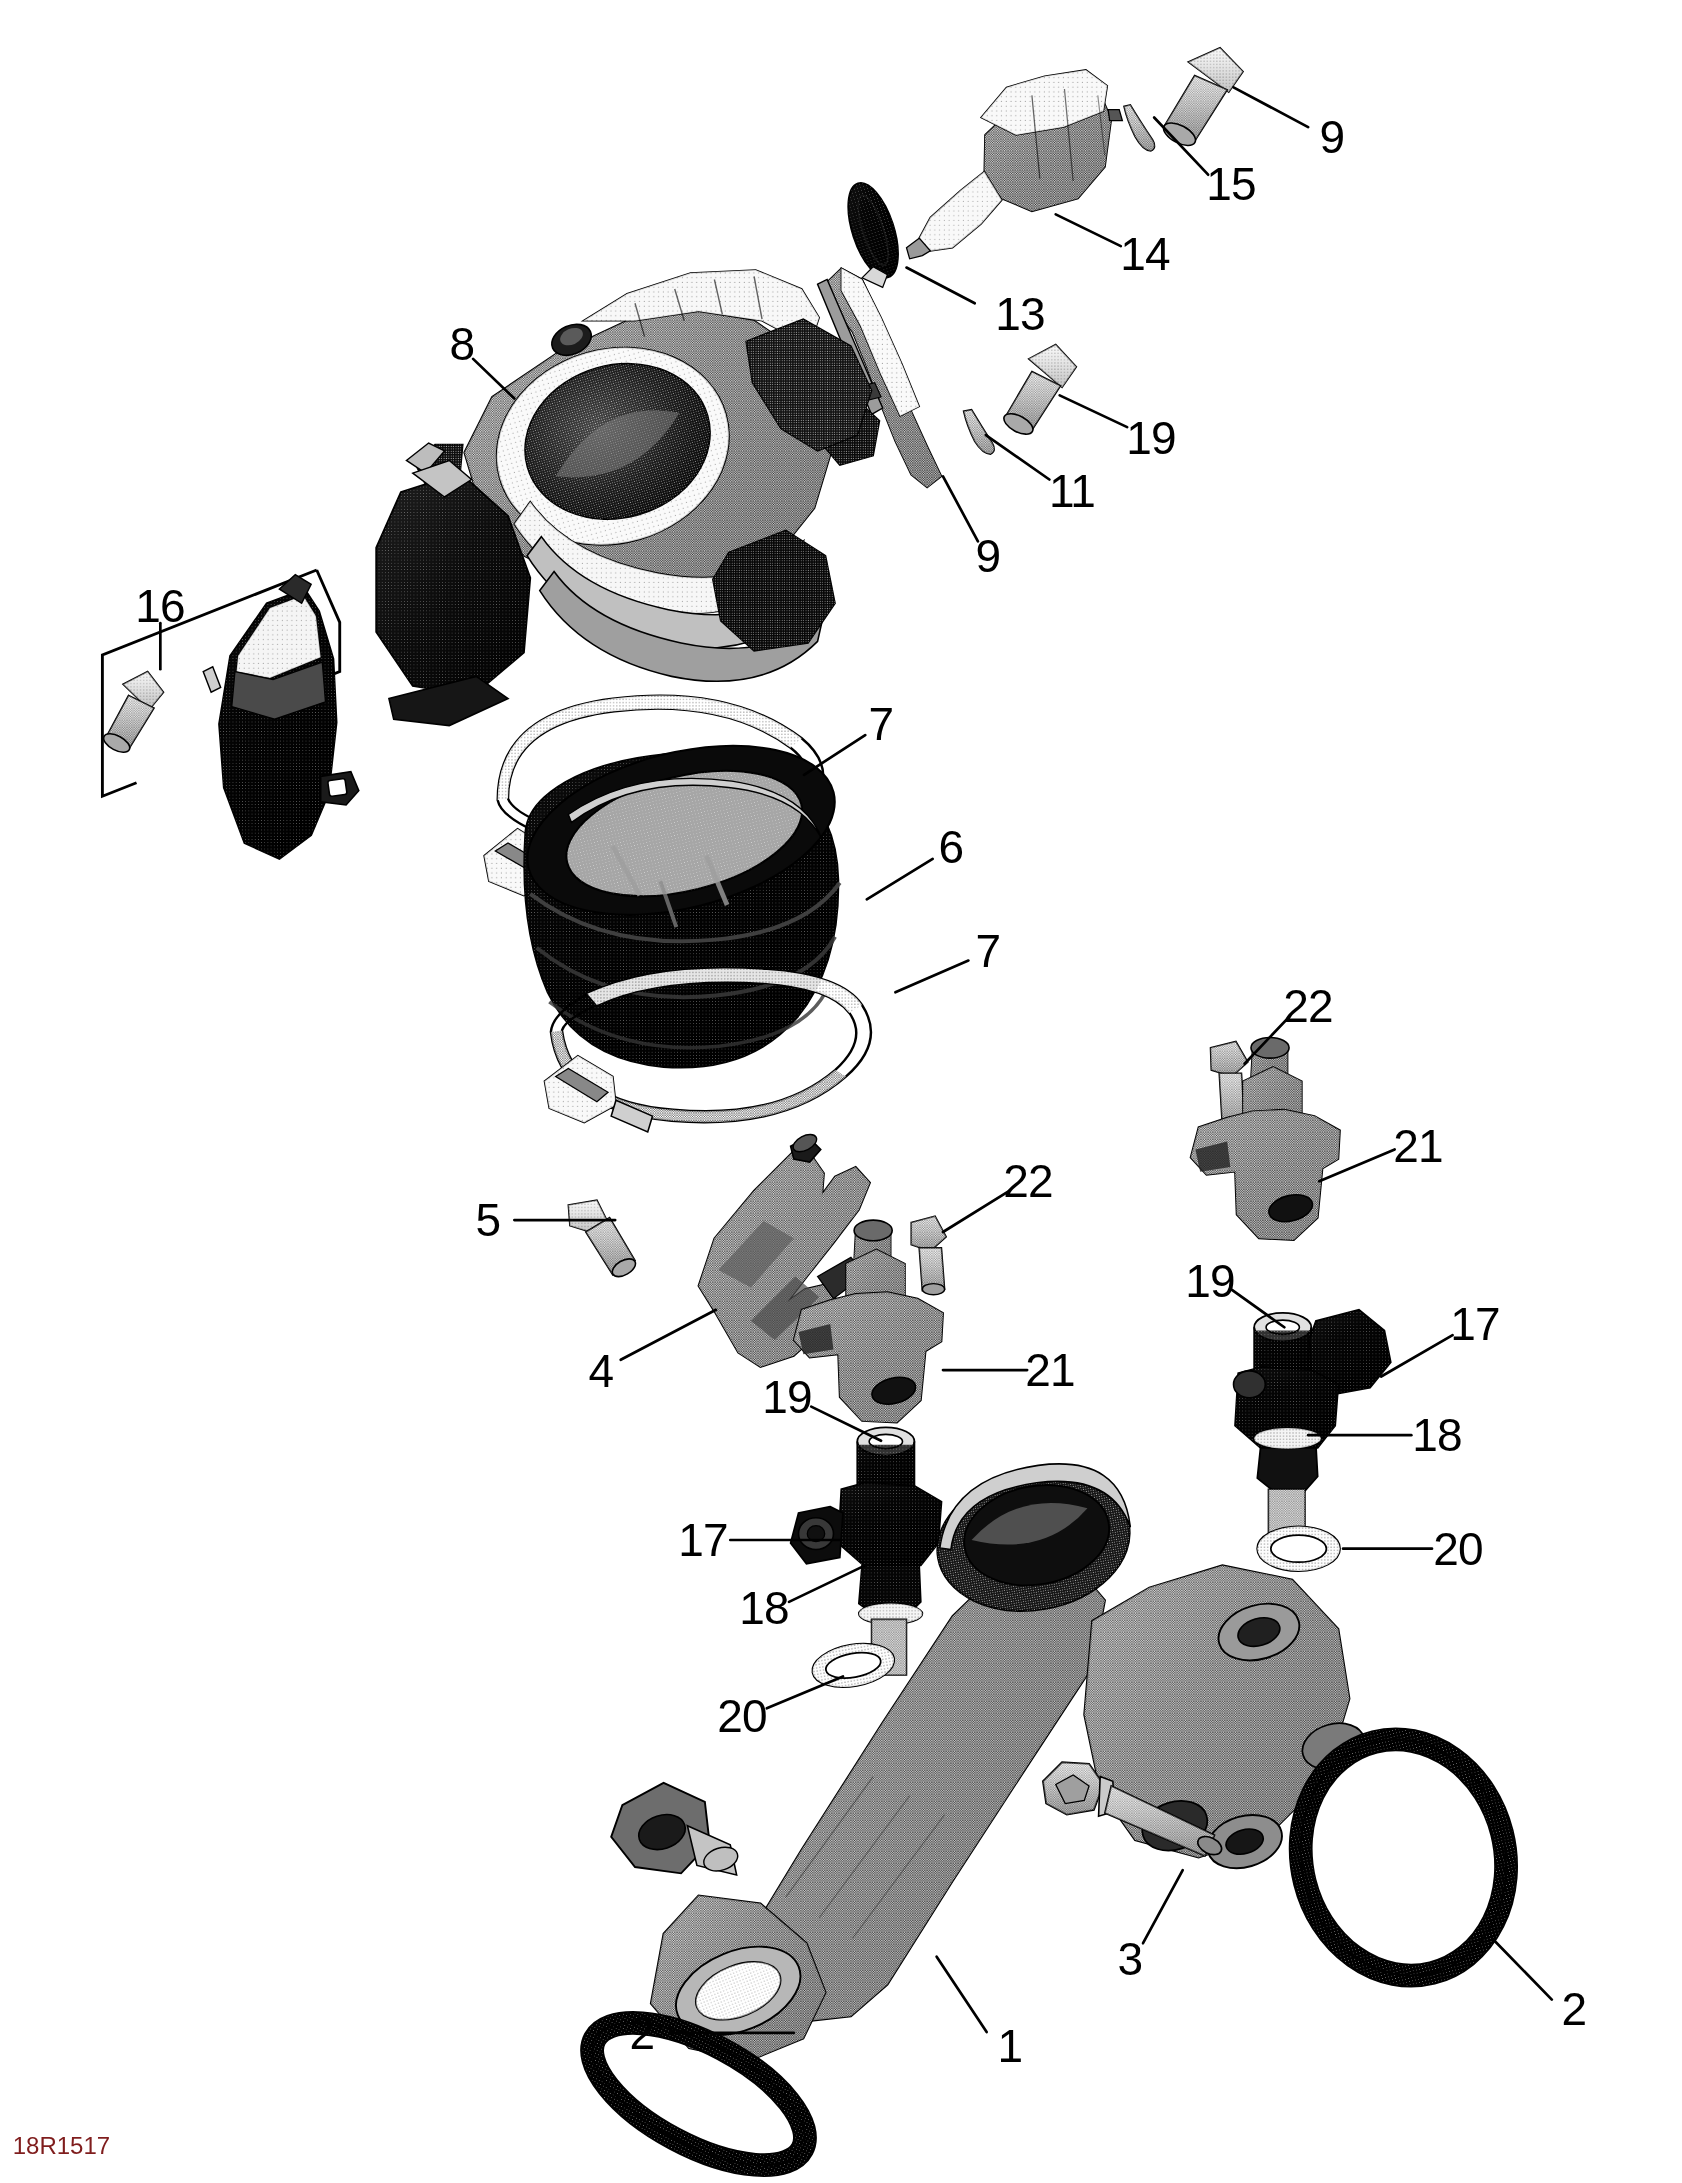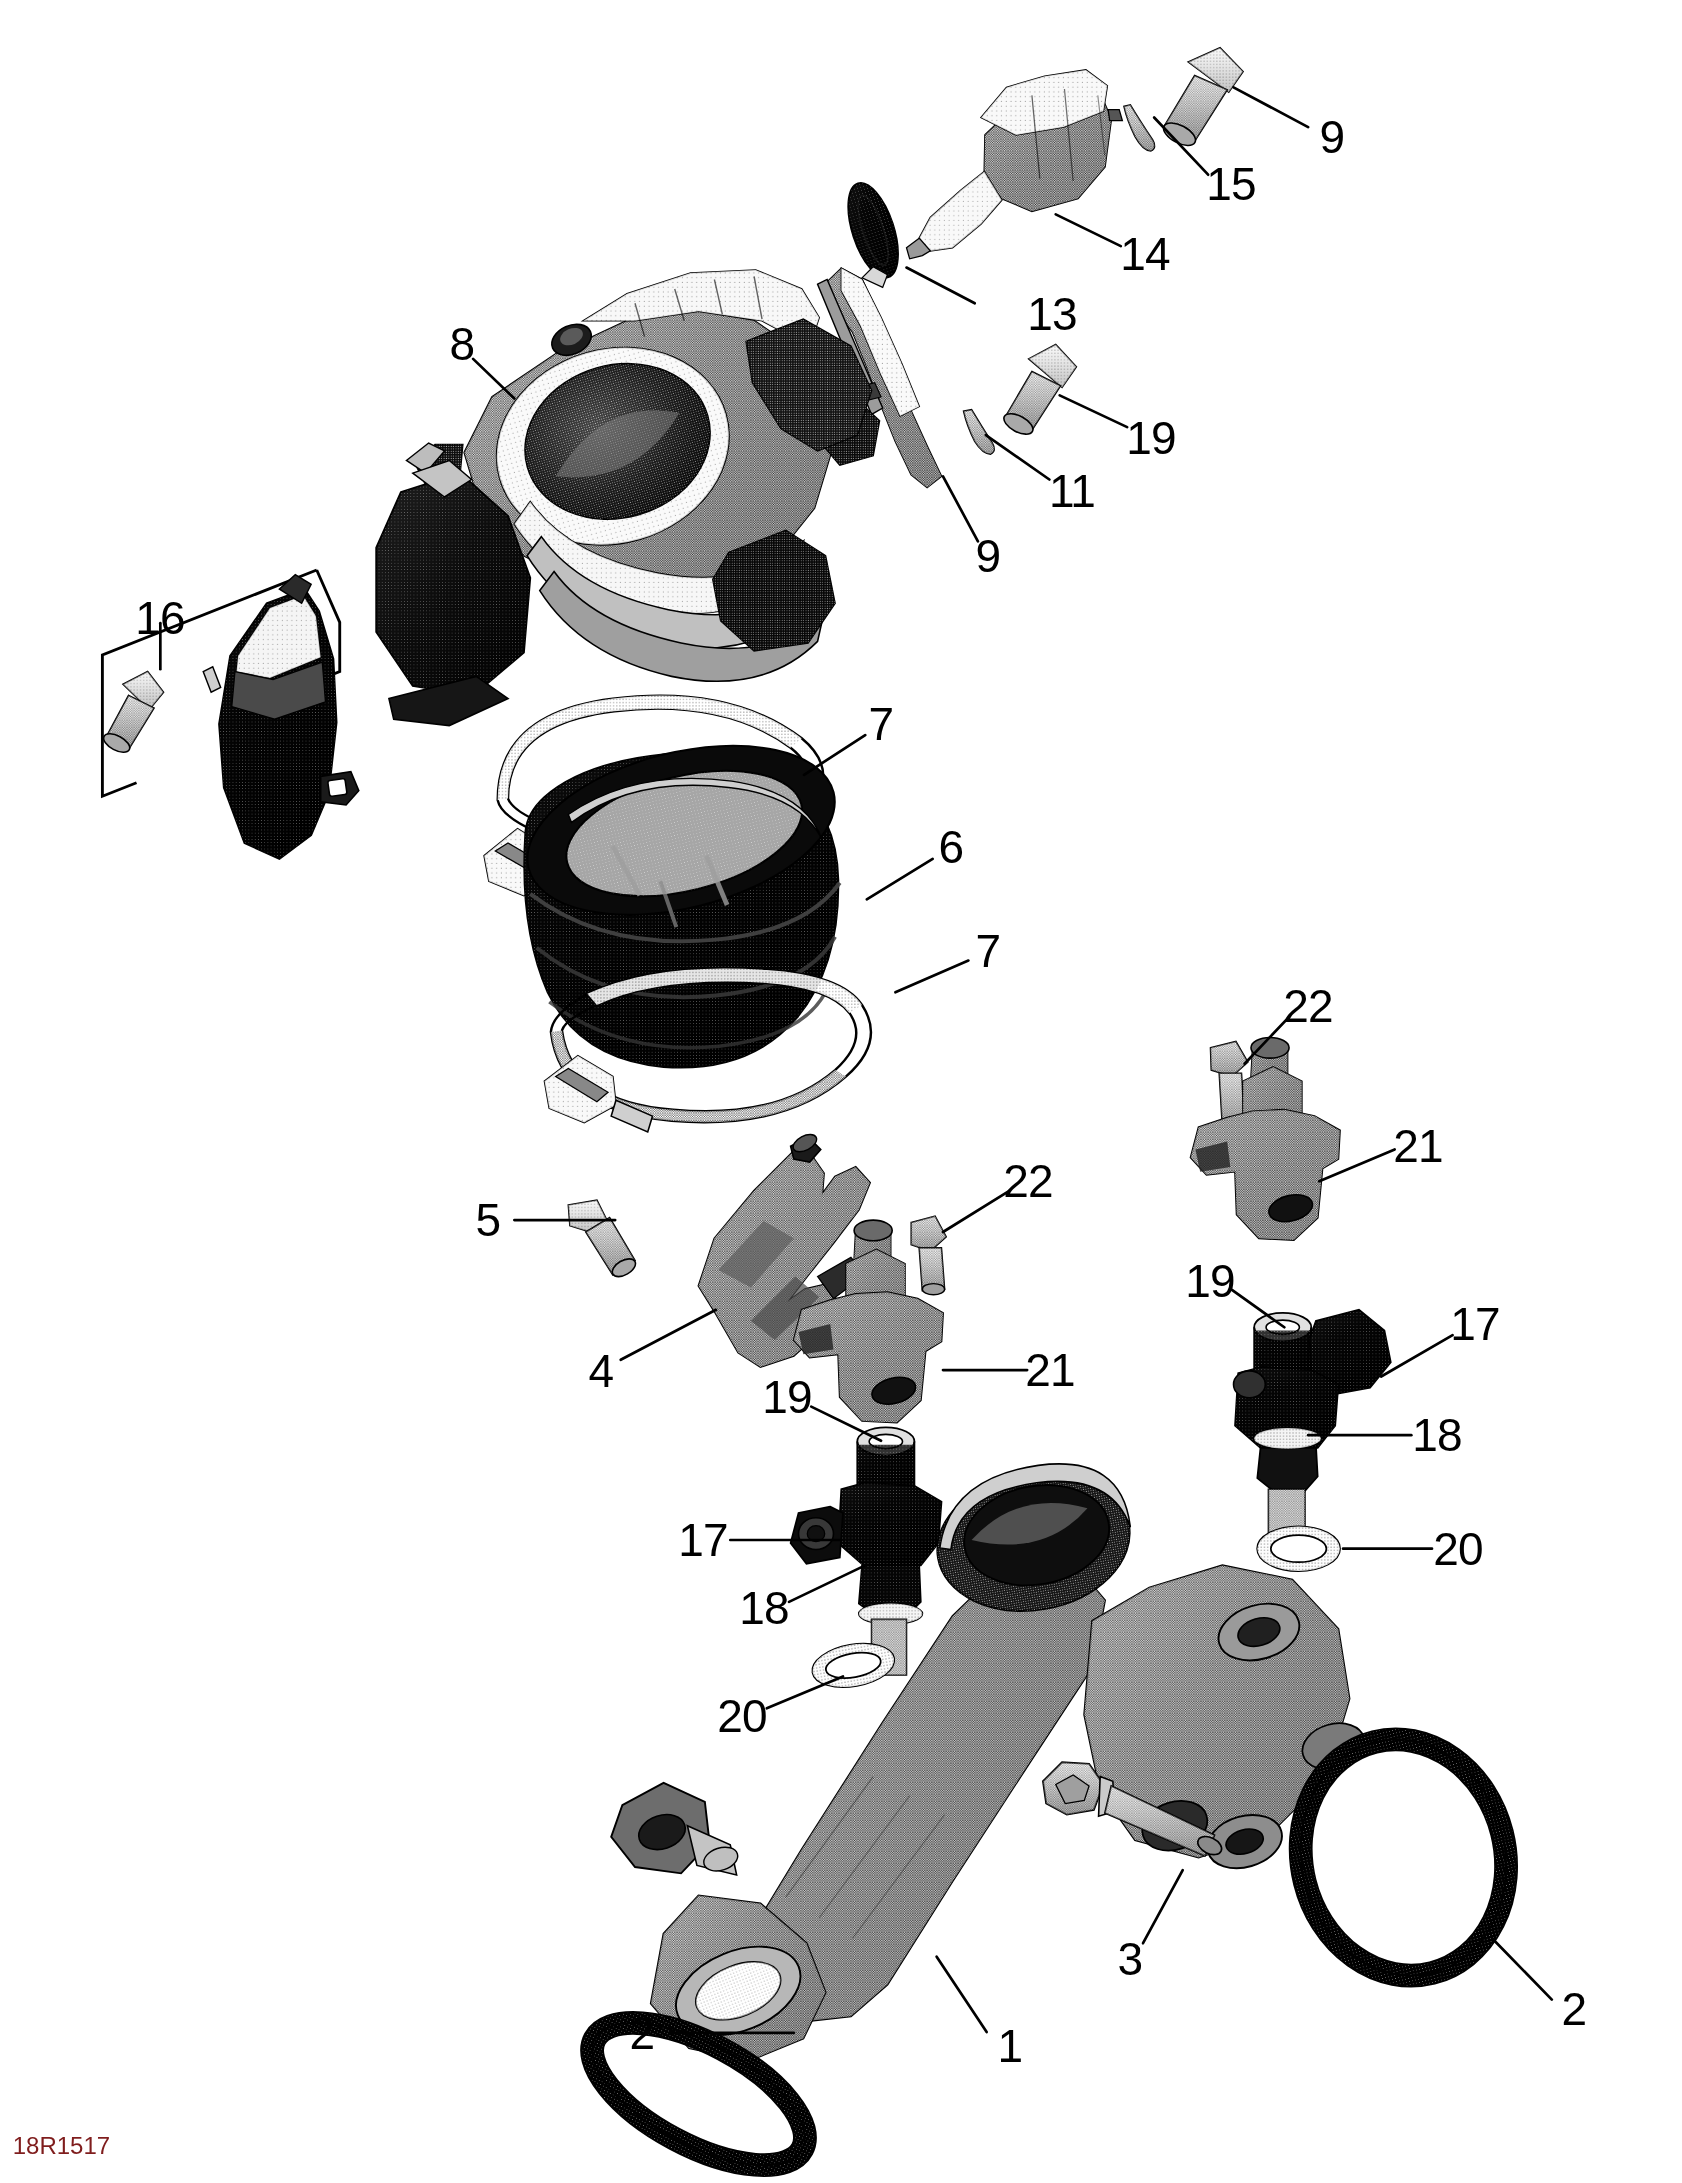--- a/index.html
+++ b/index.html
@@ -571,24 +571,24 @@
       <div class="callout" style="left: 601px; top: 1371px;">4</div>
       <div class="callout" style="left: 488px; top: 1220px;">5</div>
       <div class="callout" style="left: 951px; top: 847px;">6</div>
       <div class="callout" style="left: 881px; top: 724px;">7</div>
       <div class="callout" style="left: 988px; top: 951px;">7</div>
       <div class="callout" style="left: 462px; top: 344px;">8</div>
       <div class="callout" style="left: 988px; top: 556px;">9</div>
       <div class="callout" style="left: 1151px; top: 438px;">19</div>
       <div class="callout" style="left: 1072px; top: 491px;">11</div>
       <div class="callout" style="left: 1145px; top: 254px;">14</div>
-      <div class="callout" style="left: 1052px; top: 314px; text-align: center;">13</div>
+      <div class="callout" style="left: 1020px; top: 314px; text-align: center;">13</div>
       <div class="callout" style="left: 1332px; top: 137px;">9</div>
       <div class="callout" style="left: 1231px; top: 184px;">15</div>
-      <div class="callout" style="left: 160px; top: 606px; margin-top: 12px;">16</div>
+      <div class="callout" style="left: 160px; top: 606px;">16</div>
       <div class="callout" style="left: 703px; top: 1540px;">17</div>
       <div class="callout" style="left: 1475px; top: 1324px;">17</div>
       <div class="callout" style="left: 764px; top: 1608px;">18</div>
       <div class="callout" style="left: 1437px; top: 1435px;">18</div>
       <div class="callout" style="left: 787px; top: 1397px;">19</div>
       <div class="callout" style="left: 1210px; top: 1281px;">19</div>
       <div class="callout" style="left: 742px; top: 1716px;">20</div>
       <div class="callout" style="left: 1458px; top: 1549px;">20</div>
       <div class="callout" style="left: 1050px; top: 1370px;">21</div>
       <div class="callout" style="left: 1418px; top: 1146px;">21</div>

